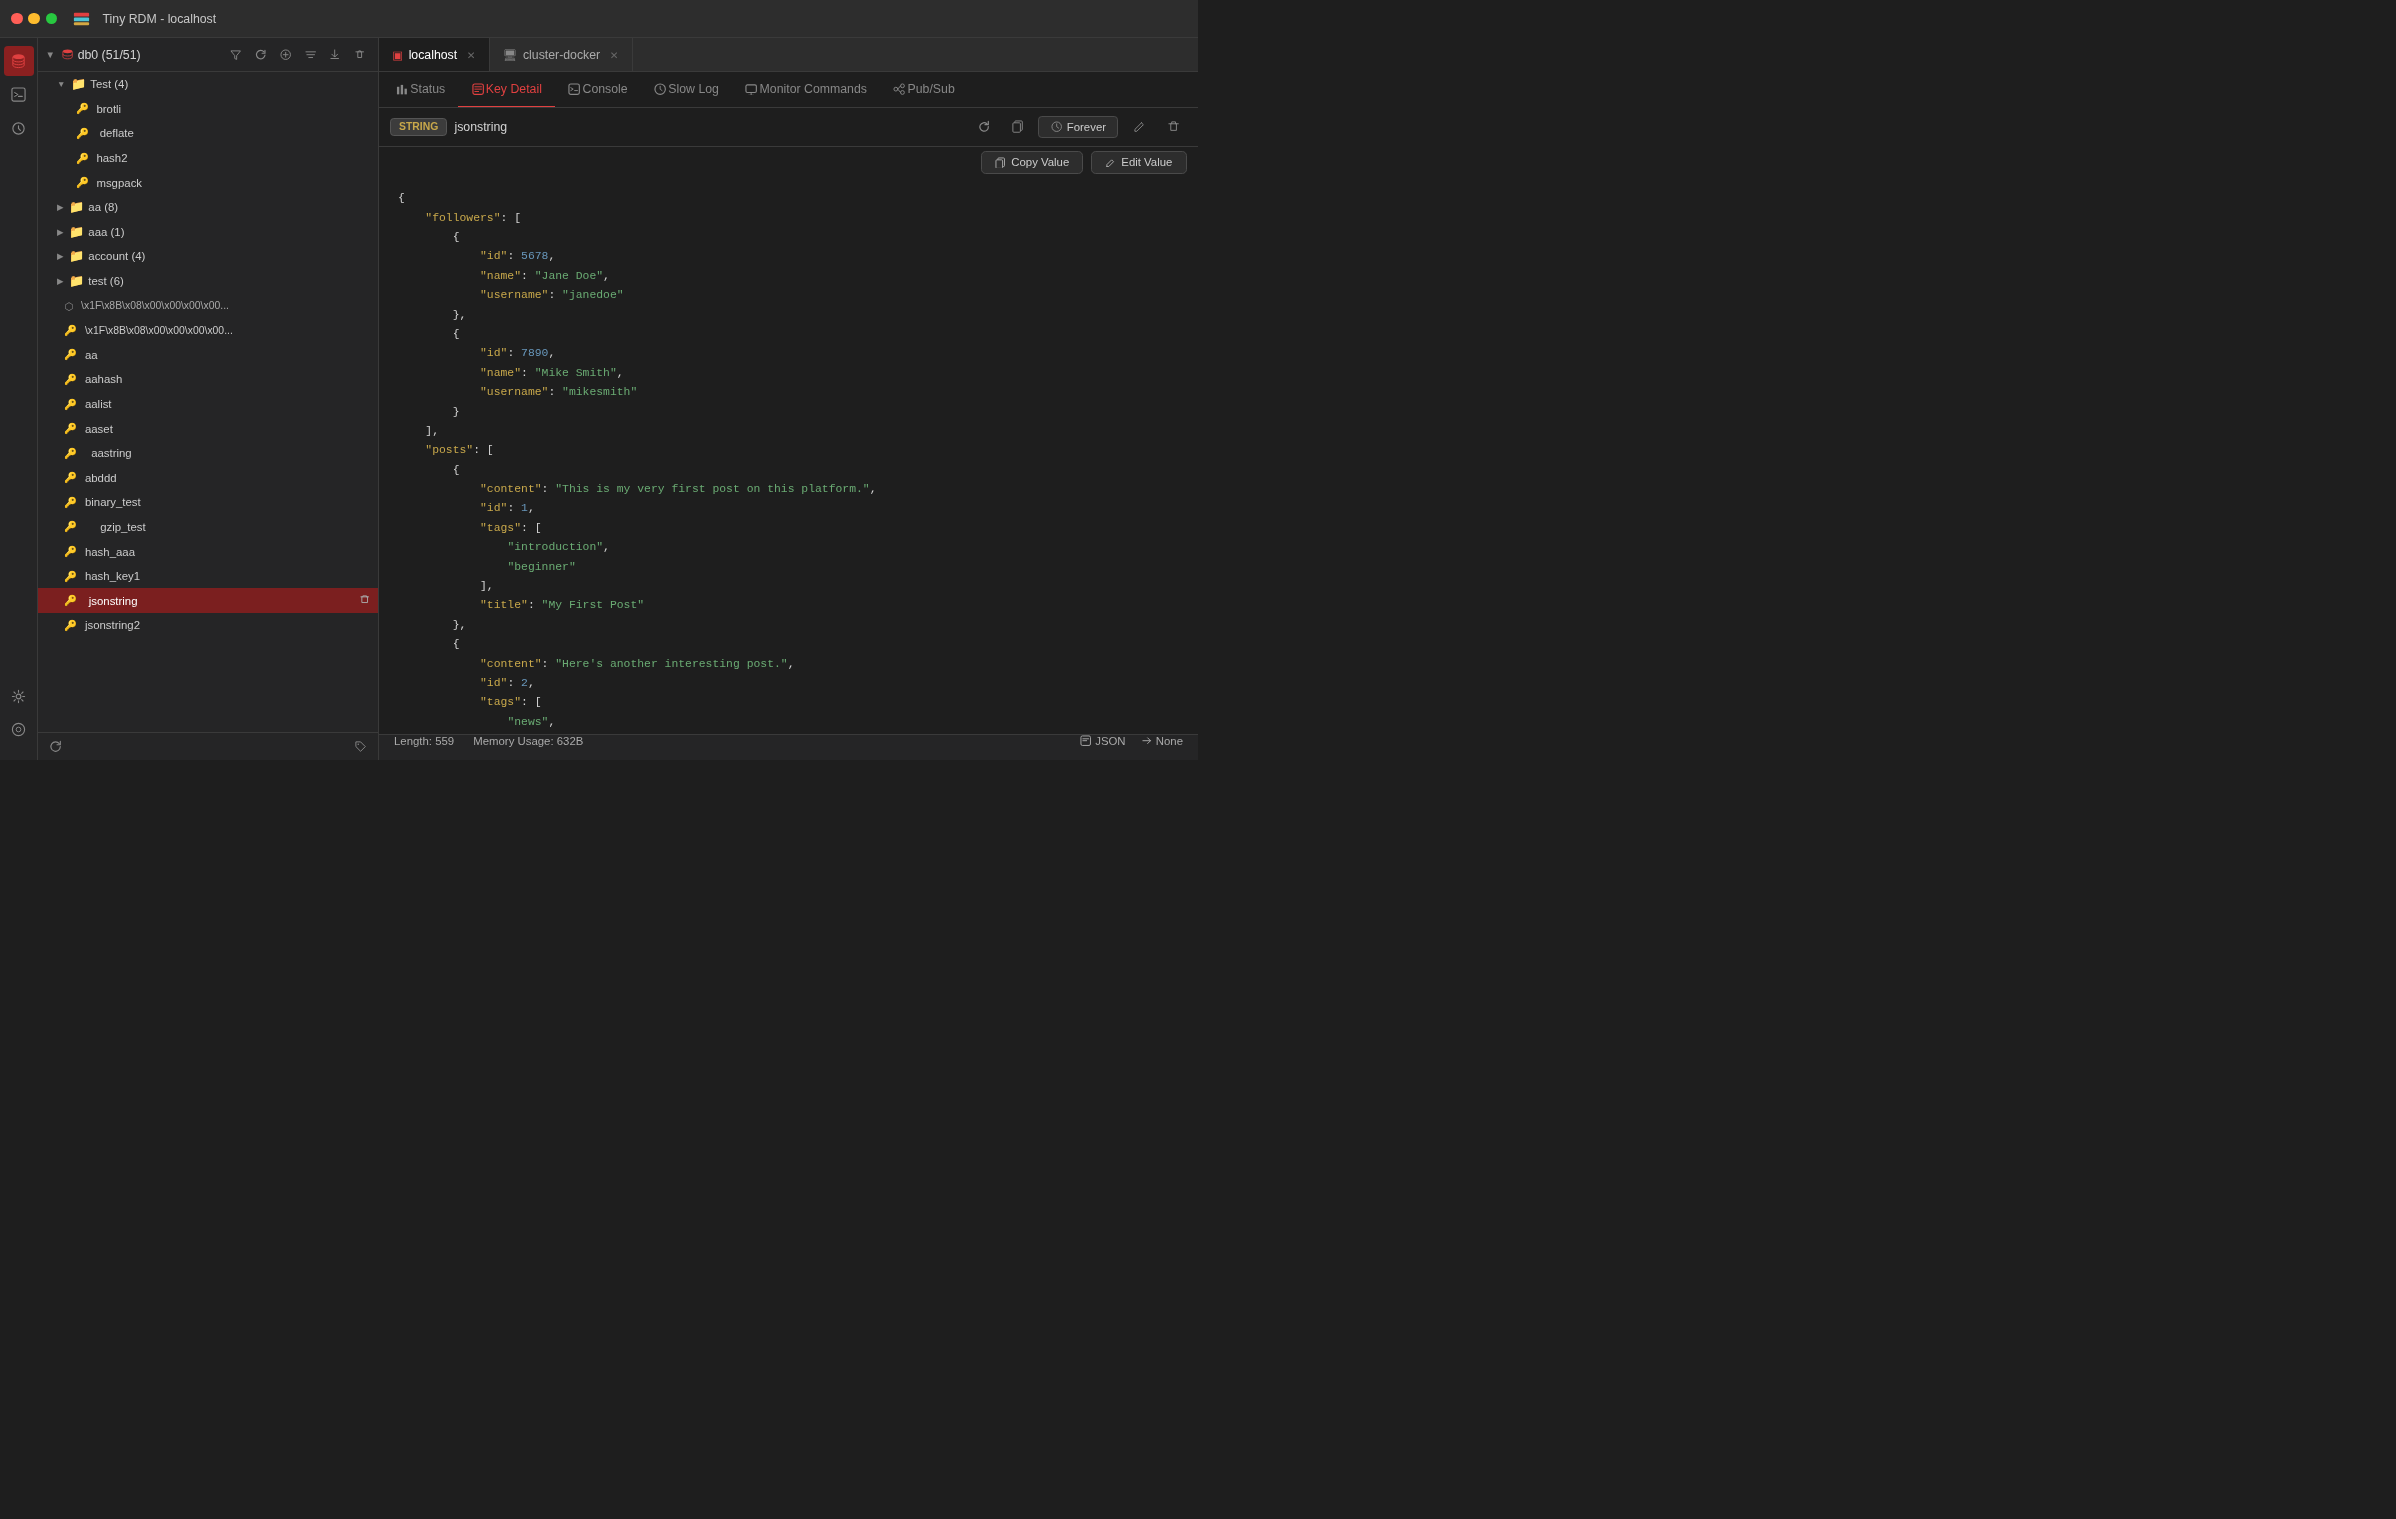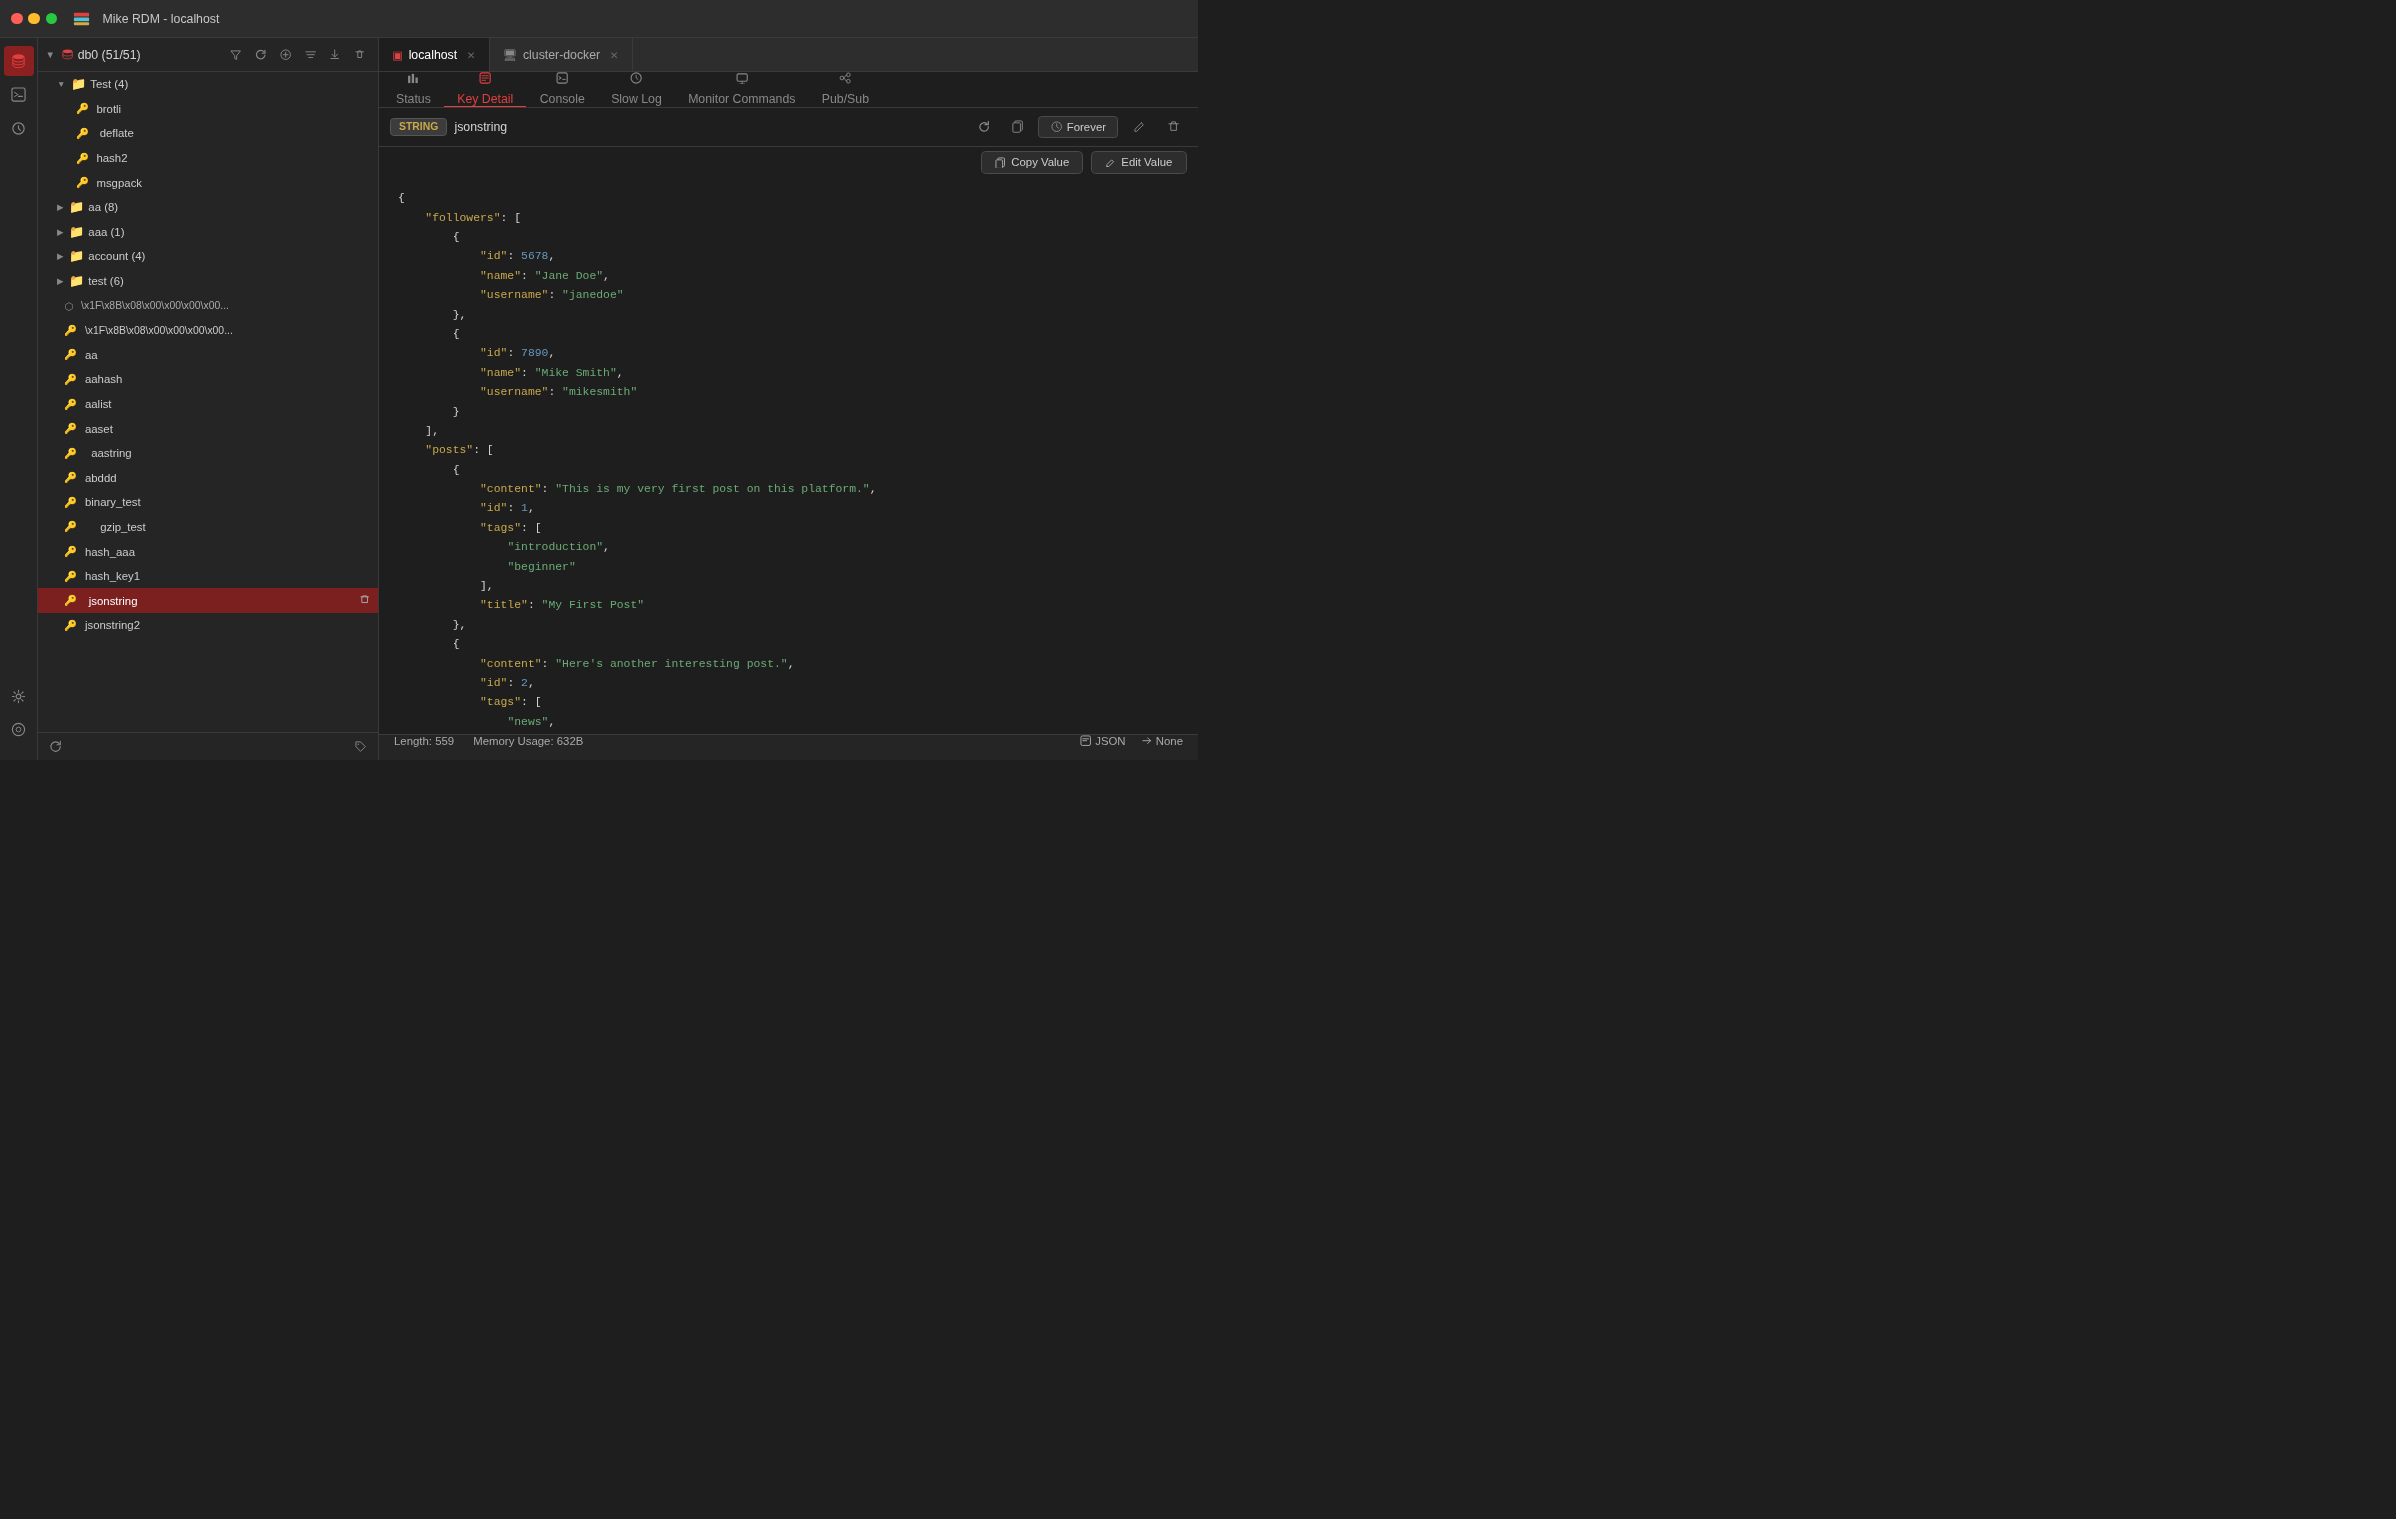--- a/index.html
+++ b/index.html
@@ -219,27 +219,26 @@
       display: flex;
       align-items: stretch;
       border-bottom: 0.9px solid #3a3a3a;
       flex-shrink: 0;
       padding: 0 3.8px;
     }
     .subtab {
       display: flex;
       align-items: center;
       padding: 0 13.2px;
-      gap: 8px;
+      gap: 2px;
       cursor: pointer;
       font-size: 12.3px;
       color: #888;
       border-bottom: 1.9px solid transparent;
       white-space: nowrap;
-      flex-direction: column;
     }
     .subtab.active {
       color: #e04040;
       border-bottom-color: #e04040;
     }
 
     
     .key-detail {
       flex: 1;
       display: flex;
@@ -374,21 +373,21 @@
     <div class="traffic-light tl-red"></div>
     <div class="traffic-light tl-yellow"></div>
     <div class="traffic-light tl-green"></div>
   </div>
 
   <svg class="app-logo" viewBox="0 0 20 20">
     <rect x="2" y="4" width="16" height="4" rx="1" fill="#e04040"></rect>
     <rect x="2" y="9" width="16" height="4" rx="1" fill="#4ec4d4"></rect>
     <rect x="2" y="14" width="16" height="3" rx="1" fill="#d4a843"></rect>
   </svg>
-  <span class="titlebar-title">Mike RDM - localhost</span>
+  <span class="titlebar-title">Tiny RDM - localhost</span>
 </div>
 
 <div class="main-layout">
 
   <div class="sidebar-icons">
     <div class="sidebar-icon-btn active">
       <svg width="17" height="17" viewBox="0 0 18 18">
         <ellipse cx="9" cy="5" rx="6" ry="2.5" fill="#e04040"></ellipse>
         <path d="M3 5v3c0 1.38 2.69 2.5 6 2.5s6-1.12 6-2.5V5" stroke="#e04040" stroke-width="1" fill="none"></path>
         <path d="M3 8v3c0 1.38 2.69 2.5 6 2.5s6-1.12 6-2.5V8" stroke="#e04040" stroke-width="1" fill="none"></path>

